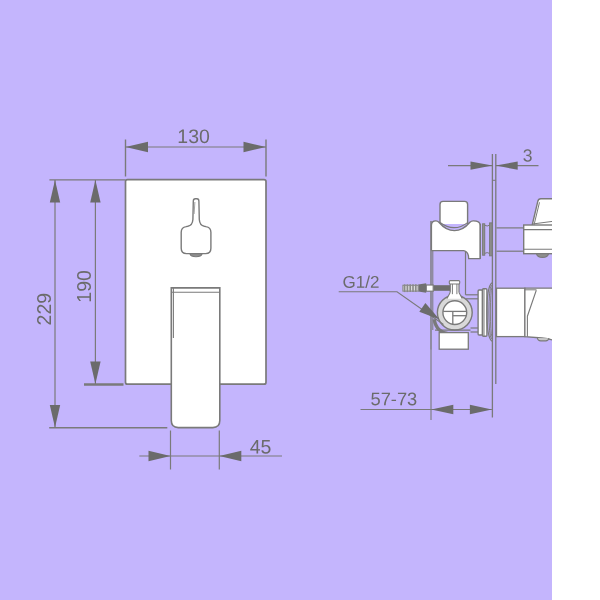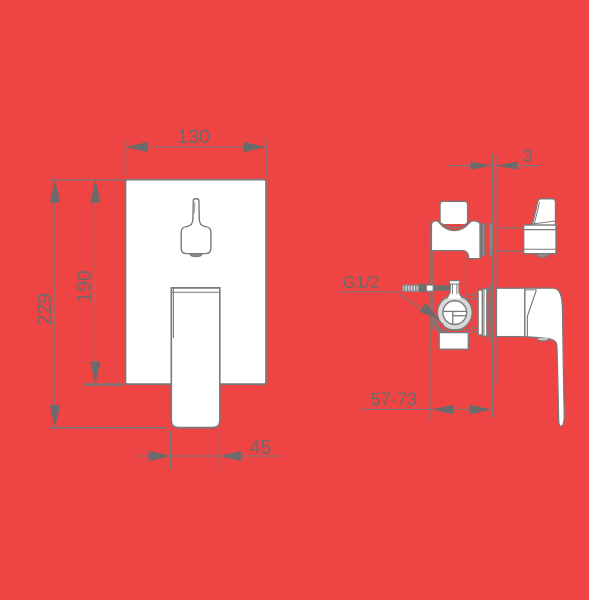--- a/index.html
+++ b/index.html
@@ -1,16 +1,16 @@
 <!DOCTYPE html>
 <html><head>
 <meta charset="utf-8">
 <style>
   html,body{margin:0;padding:0;background:#ffffff;}
-  #stage{position:relative;width:552px;height:600px;background:#ef4444;overflow:hidden;padding-left:37px;}
+  #stage{position:relative;width:552px;height:600px;background:#c4b5fd;overflow:hidden;}
   svg{position:absolute;left:0;top:0;}
   text{font-family:"Liberation Sans", sans-serif;fill:#6b6b6b;}
 </style>
 </head>
 <body>
 <div id="stage">
 <svg width="600" height="600" viewBox="0 0 600 600">
   <g stroke="#7a7a7a" stroke-width="1.4" fill="none" stroke-linecap="butt">
 
     <rect x="125.5" y="179.6" width="140.5" height="204.6" rx="2" fill="#ffffff" stroke-width="1.7"></rect>

